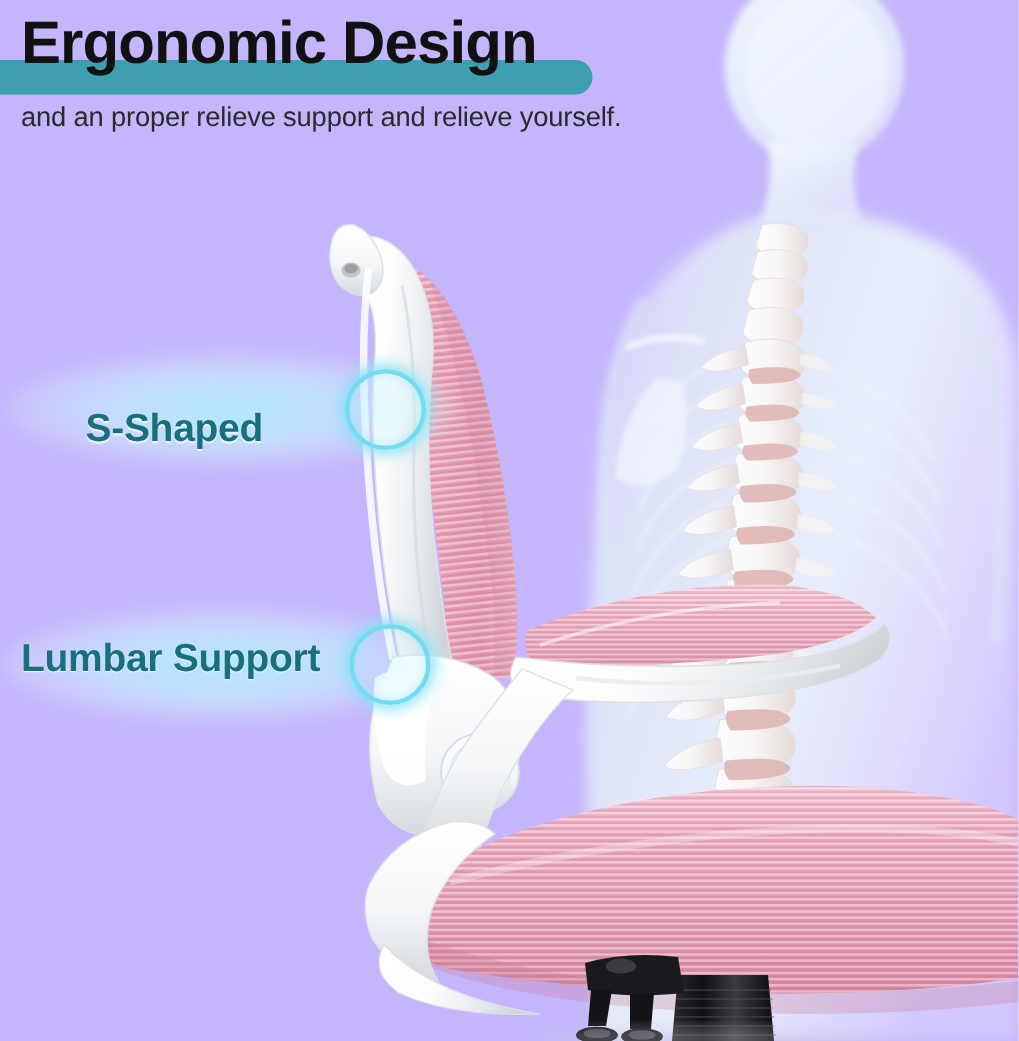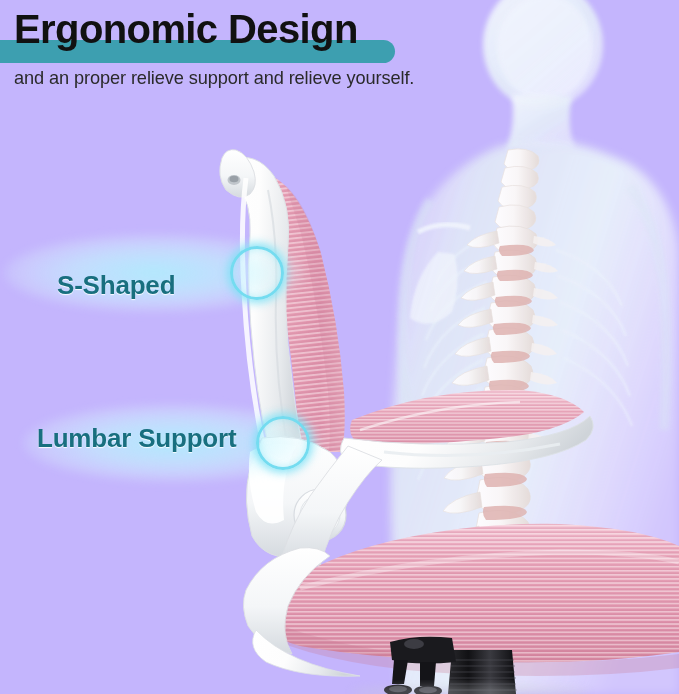--- a/index.html
+++ b/index.html
@@ -85,21 +85,21 @@
     background:transparent;
   }
 
   
   #callout-s-shaped { left:0px;  top:228px;  width:330px; height:92px; }
   #callout-s-shaped .glow  { left:4px;  top:6px;  width:300px; height:78px; }
   #callout-s-shaped .ctext { left:57px; top:253px - 228px; }
   #callout-s-shaped .ring  { left:230px; top:18px; width:54px; height:54px; }
 
   
-  #callout-lumbar { left:0px; top:398px; width:320px; height:92px;margin-left:23px; }
+  #callout-lumbar { left:0px; top:398px; width:320px; height:92px; }
   #callout-lumbar .glow  { left:0px;  top:6px;  width:300px; height:78px; }
   #callout-lumbar .ctext { left:14px; top:25px; }
   #callout-lumbar .ring  { left:233px; top:18px; width:54px; height:54px; }
 
   
   #callout-cushion { left:120px; top:582px; width:290px; height:92px; }
   #callout-cushion .glow  { left:0px;   top:6px; width:280px; height:78px; }
   #callout-cushion .ctext { left:16px;  top:25px; }
   #callout-cushion .ring  { left:208px; top:17px; width:54px; height:54px; }
 </style>

